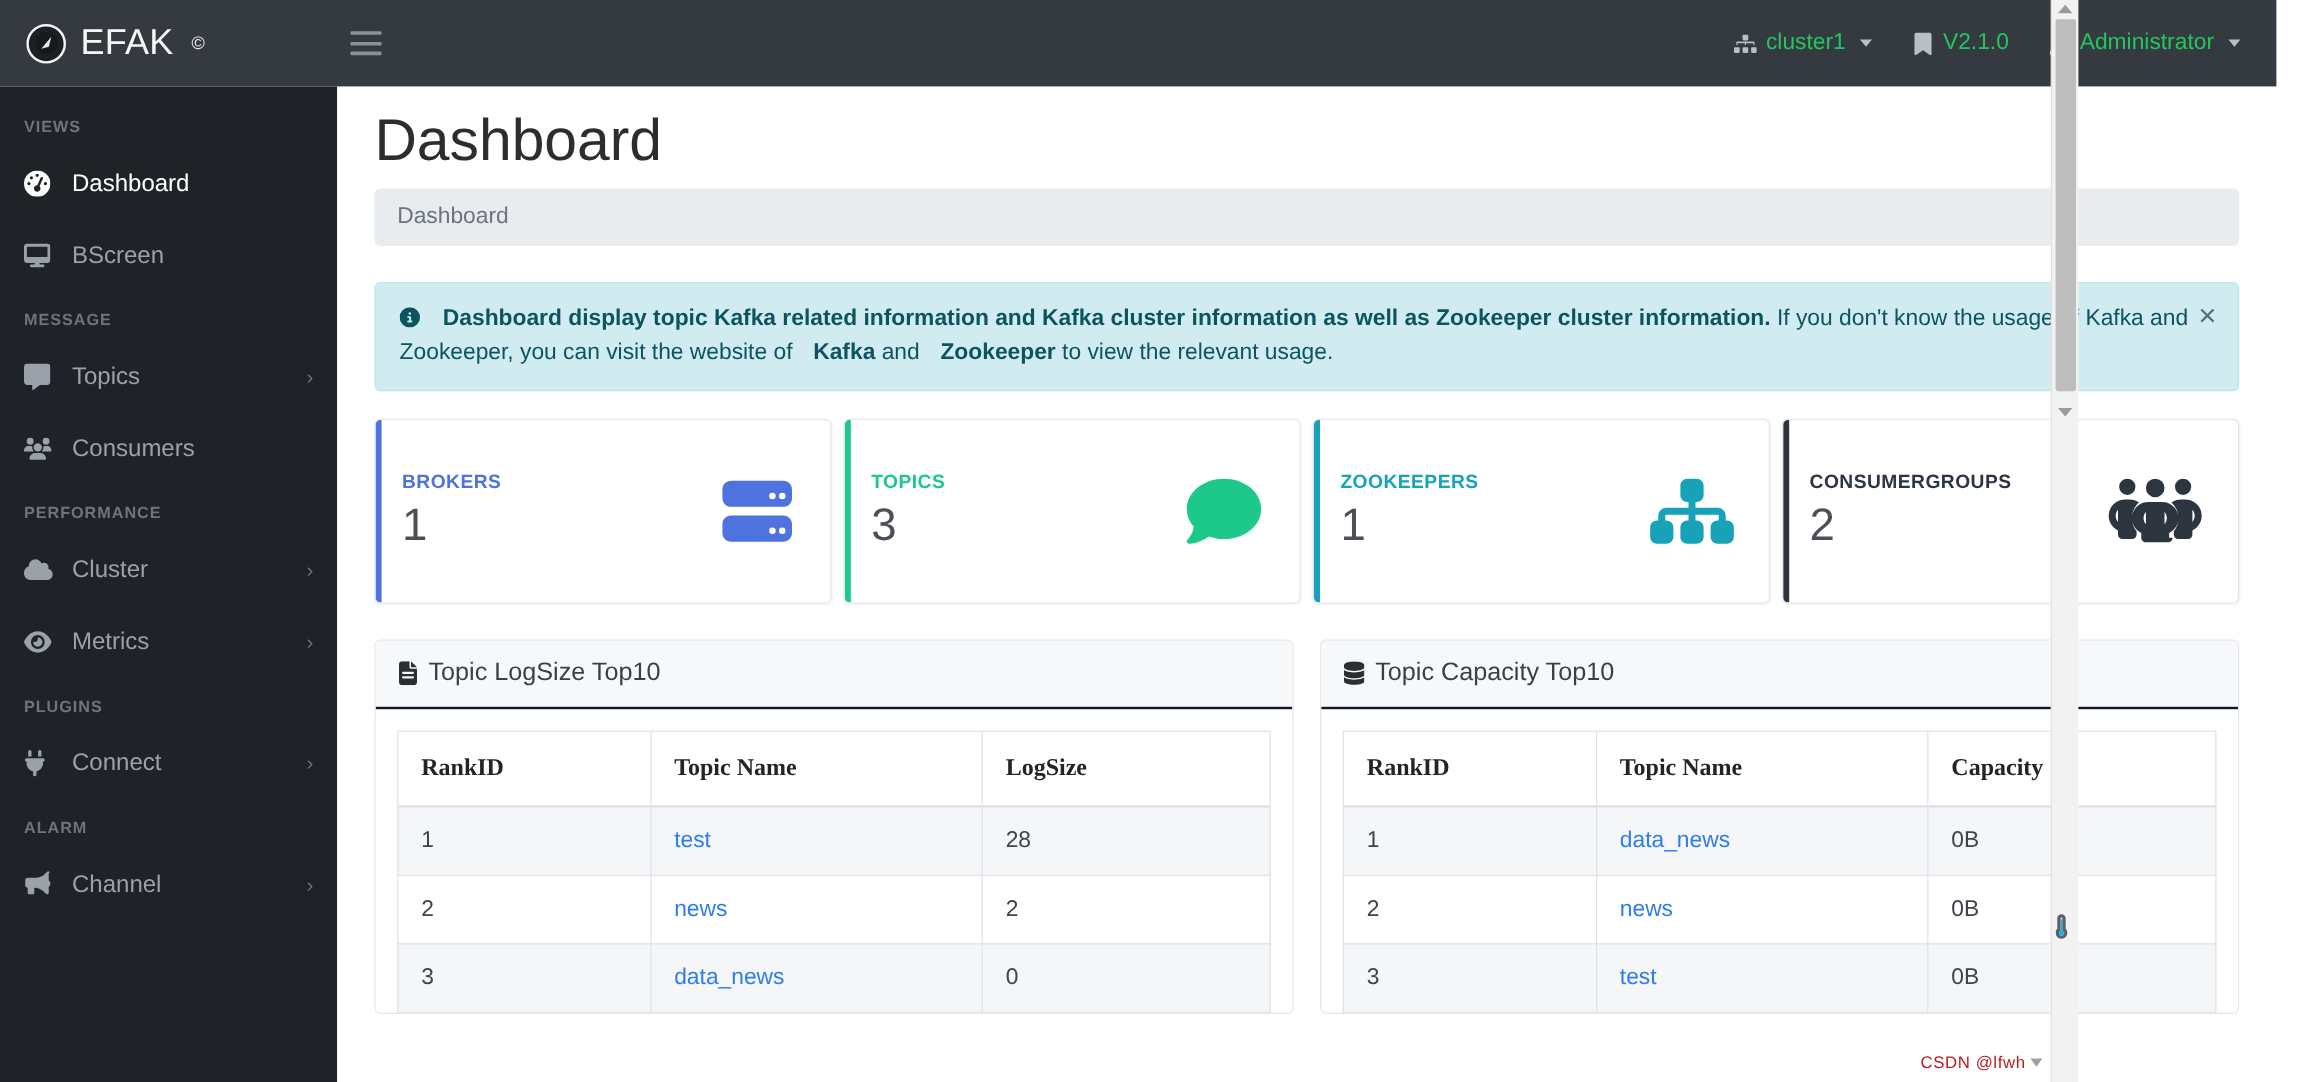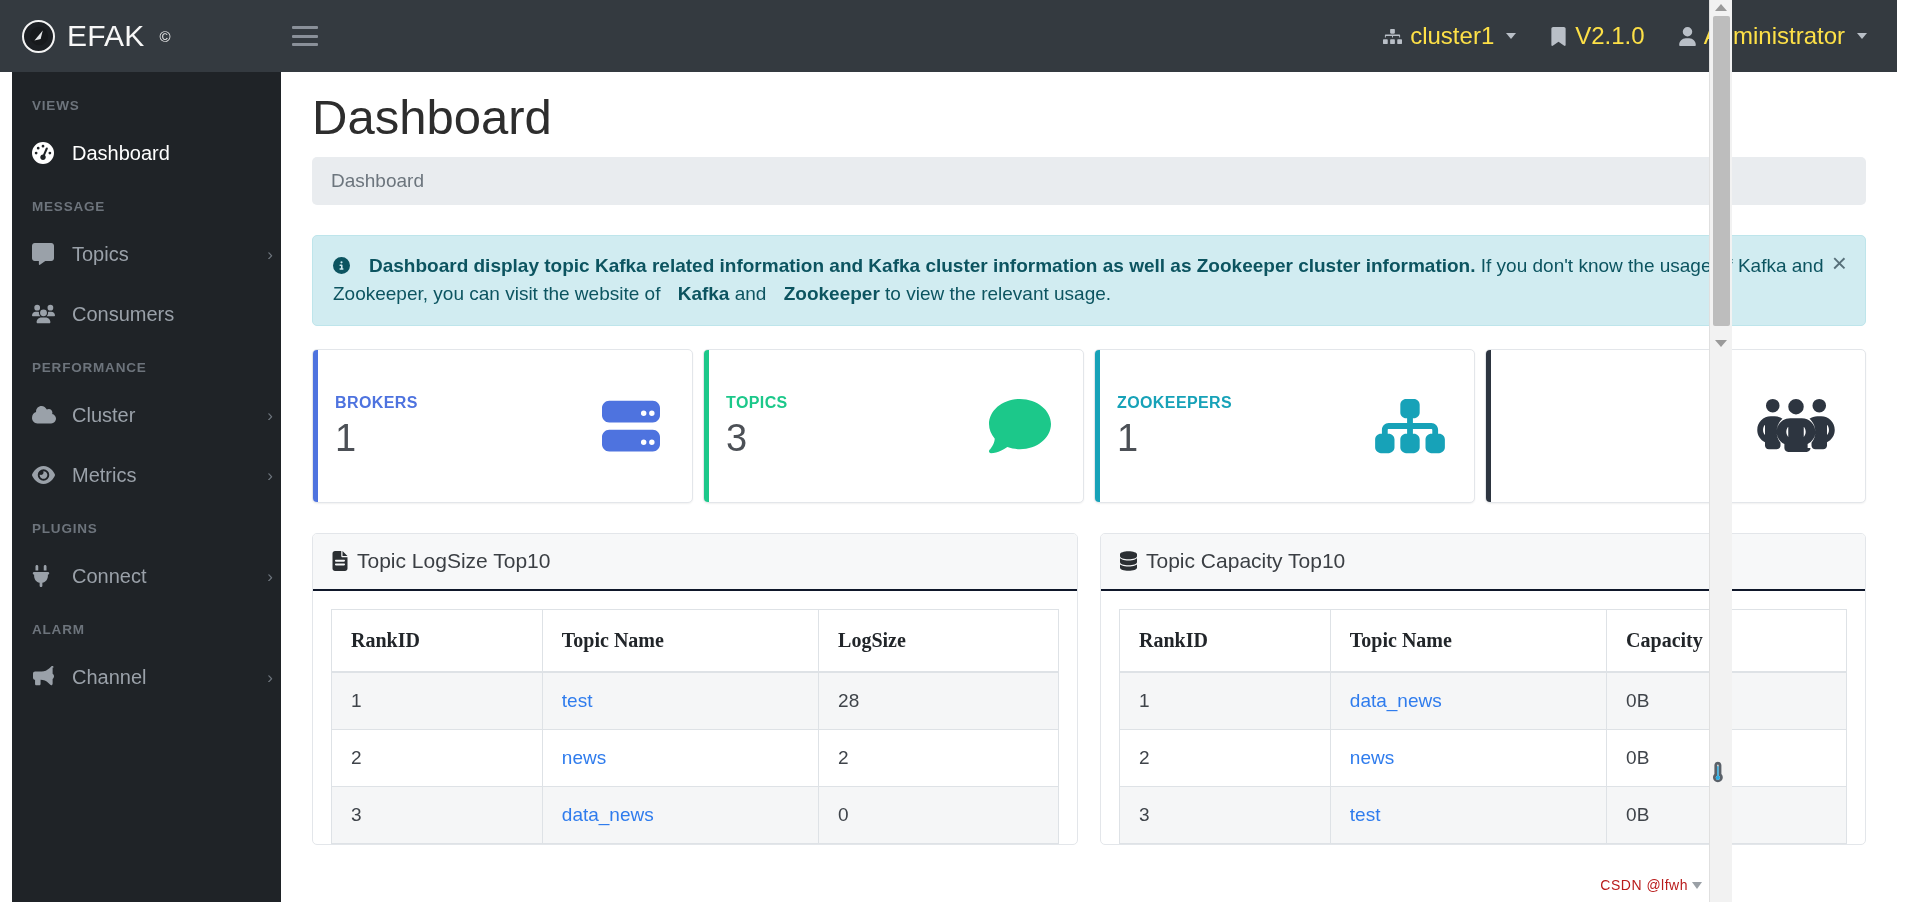--- a/index.html
+++ b/index.html
@@ -36,33 +36,33 @@
 
   .hamburger {
     width: 26px; height: 20px; margin-left: 11px;
     display:flex; flex-direction:column; justify-content:space-between;
     cursor:pointer;
   }
   .hamburger span { display:block; height:3px; background:#8a9099; border-radius:1px; }
 
   .nav-right {
     margin-left:auto; display:flex; align-items:center; gap: 34px;
-    padding-right: 30px; color:#fde047; font-size: 24px;
+    padding-right: 30px; color:#22c55e; font-size: 19px;
   }
   .nav-item { display:flex; align-items:center; gap: 8px; cursor:pointer; white-space:nowrap; }
   .nav-item svg { display:block; fill:#b9bfc7; }
   .caret {
     width:0;height:0;border-left:5px solid transparent;border-right:5px solid transparent;
     border-top:6px solid #b9bfc7; margin-left:4px;
   }
 
   
   .sidebar {
     position:absolute; top:72px; left:0; width:281px; height:830px;
-    background:#1f2327; padding-top: 10px; overflow:hidden;margin-left:12px;
+    background:#1f2327; padding-top: 10px; overflow:hidden;
   }
   .side-head {
     color:#6d747c; font-size: 13.5px; font-weight:700; letter-spacing:.8px;
     padding: 16px 0 10px 20px; text-transform:uppercase;
   }
   .side-item {
     display:flex; align-items:center; height: 60px;
     padding: 0 20px 0 20px; color:#9aa1a9; font-size: 20px; cursor:pointer;
     position:relative;
   }
@@ -247,20 +247,28 @@
 
     <div class="side-item active">
       <span class="si-icon">
         <svg width="22" height="22" viewBox="0 0 512 512">
           <path d="M0 256a256 256 0 1 1 512 0A256 256 0 1 1 0 256zM288 96a32 32 0 1 0 -64 0 32 32 0 1 0 64 0zM256 416c35.3 0 64-28.7 64-64c0-17.4-6.9-33.1-18.1-44.6L366 161.7c5.3-12.1-.2-26.3-12.3-31.6s-26.3 .2-31.6 12.3L257.9 288c-.6 0-1.3 0-1.9 0c-35.3 0-64 28.7-64 64s28.7 64 64 64zM176 144a32 32 0 1 0 -64 0 32 32 0 1 0 64 0zM96 288a32 32 0 1 0 0-64 32 32 0 1 0 0 64zm352-32a32 32 0 1 0 -64 0 32 32 0 1 0 64 0z"></path>
         </svg>
       </span>
       <span>Dashboard</span>
     </div>
 
+    <div class="side-item">
+      <span class="si-icon">
+        <svg width="22" height="22" viewBox="0 0 576 512">
+          <path d="M64 0C28.7 0 0 28.7 0 64V352c0 35.3 28.7 64 64 64H240l-10.7 32H160c-17.7 0-32 14.3-32 32s14.3 32 32 32H416c17.7 0 32-14.3 32-32s-14.3-32-32-32H346.7L336 416H512c35.3 0 64-28.7 64-64V64c0-35.3-28.7-64-64-64H64zM512 64V288H64V64H512z"></path>
+        </svg>
+      </span>
+      <span>BScreen</span>
+    </div>
 
     <div class="side-head">MESSAGE</div>
 
     <div class="side-item">
       <span class="si-icon">
         <svg width="22" height="22" viewBox="0 0 512 512">
           <path d="M0 64C0 28.7 28.7 0 64 0H448c35.3 0 64 28.7 64 64V352c0 35.3-28.7 64-64 64H309.3L185.6 508.8c-4.8 3.6-11.3 4.2-16.8 1.5s-8.8-8.2-8.8-14.3V416H64c-35.3 0-64-28.7-64-64V64z"></path>
         </svg>
       </span>
       <span>Topics</span>
@@ -372,20 +380,24 @@
           <div class="card-value">1</div>
         </div>
         <div class="card-icon">
           <svg width="74" height="62" viewBox="0 0 576 512" fill="#17a2b8">
             <path d="M208 80c0-26.5 21.5-48 48-48h64c26.5 0 48 21.5 48 48v64c0 26.5-21.5 48-48 48h-8v40H464c30.9 0 56 25.1 56 56v32h8c26.5 0 48 21.5 48 48v64c0 26.5-21.5 48-48 48H464c-26.5 0-48-21.5-48-48V368c0-26.5 21.5-48 48-48h8V288c0-4.4-3.6-8-8-8H312v40h8c26.5 0 48 21.5 48 48v64c0 26.5-21.5 48-48 48H256c-26.5 0-48-21.5-48-48V368c0-26.5 21.5-48 48-48h8V280H112c-4.4 0-8 3.6-8 8v32h8c26.5 0 48 21.5 48 48v64c0 26.5-21.5 48-48 48H48c-26.5 0-48-21.5-48-48V368c0-26.5 21.5-48 48-48h8V288c0-30.9 25.1-56 56-56H264V192h-8c-26.5 0-48-21.5-48-48V80z"></path>
           </svg>
         </div>
       </div>
 
       <div class="card" style="--accent:#2d3540">
+        <div class="card-text">
+          <div class="card-label">CONSUMERGROUPS</div>
+          <div class="card-value">2</div>
+        </div>
         <div class="card-icon">
           <svg width="84" height="62" viewBox="0 0 640 512" fill="#2d3540">
             <path d="M72 88a56 56 0 1 1 112 0A56 56 0 1 1 72 88zM64 245.7C54 256.9 48 271.8 48 288s6 31.1 16 42.3V245.7zm144.4-49.3C178.7 222.7 160 261.2 160 304c0 34.3 12 65.8 32 90.5V416c0 17.7-14.3 32-32 32H96c-17.7 0-32-14.3-32-32V389.2C26.2 371.2 0 332.7 0 288c0-61.9 50.1-112 112-112h32c24 0 46.2 7.5 64.4 20.3zM448 416V394.5c20-24.7 32-56.2 32-90.5c0-42.8-18.7-81.3-48.4-107.7C449.8 183.5 472 176 496 176h32c61.9 0 112 50.1 112 112c0 44.7-26.2 83.2-64 101.2V416c0 17.7-14.3 32-32 32H480c-17.7 0-32-14.3-32-32zm8-328a56 56 0 1 1 112 0A56 56 0 1 1 456 88zM576 245.7v84.7c10-11.3 16-26.1 16-42.3s-6-31.1-16-42.3zM320 32a64 64 0 1 1 0 128 64 64 0 1 1 0-128zM240 304c0 16.2 6 31 16 42.3V261.7c-10 11.3-16 26.1-16 42.3zm144-42.3v84.7c10-11.3 16-26.1 16-42.3s-6-31.1-16-42.3zm55.9 176.2c0 17.7-14.3 32-32 32H256c-17.7 0-32-14.3-32-32V405.2C186.2 387.2 160 348.7 160 304c0-61.9 50.1-112 112-112h96c61.9 0 112 50.1 112 112c0 44.7-26.2 83.2-64 101.2v32.7z"></path>
           </svg>
         </div>
       </div>
     </div>
 
     <div class="panels">
 

